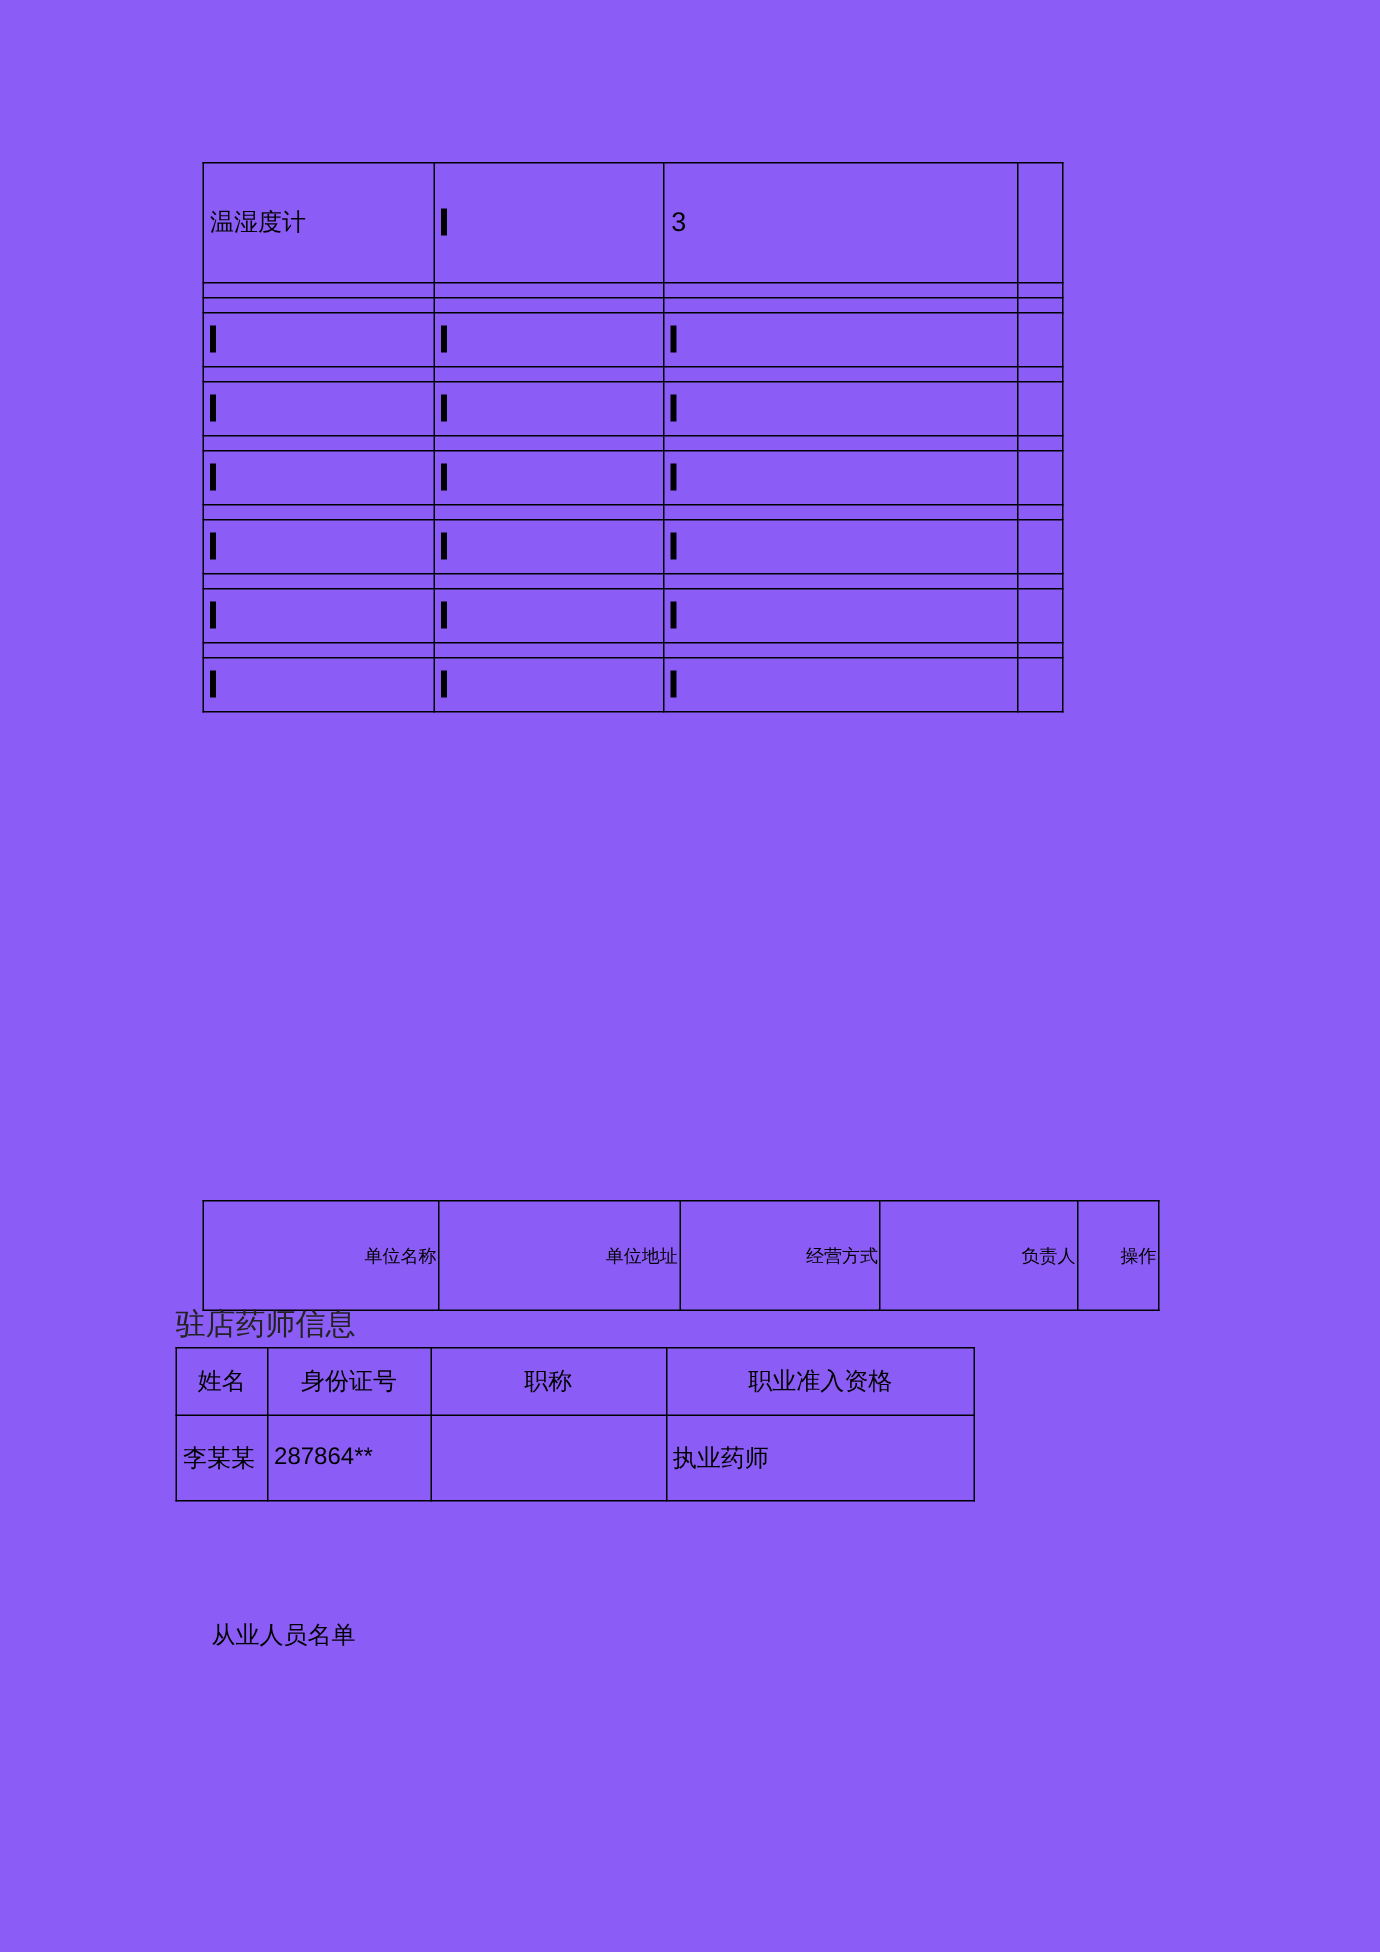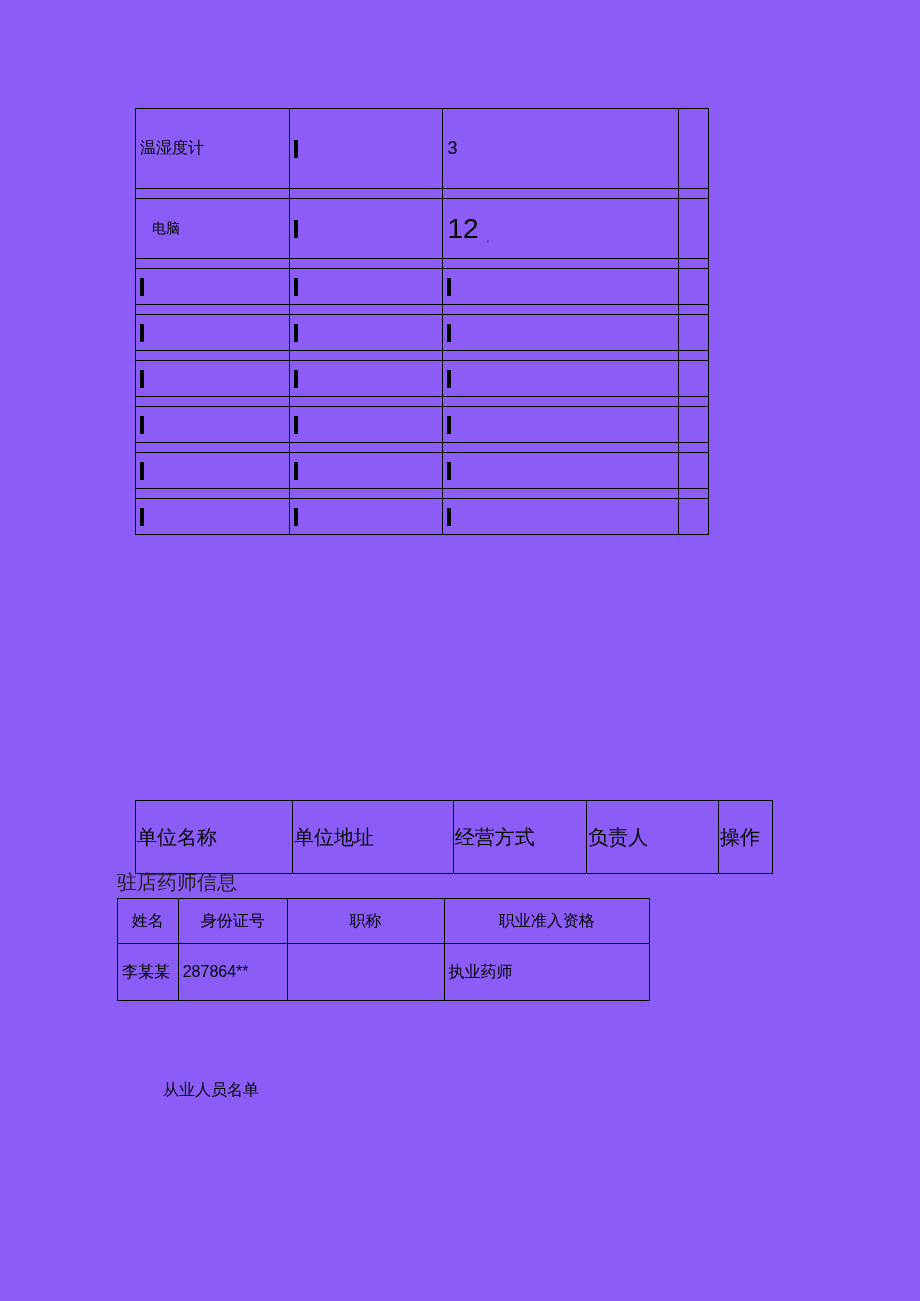--- a/index.html
+++ b/index.html
@@ -64,23 +64,23 @@
   .branch-table {
     position: absolute;
     left: 135px;
     top: 800px;
     width: 638px;
     border-collapse: collapse;
   }
   .branch-table td {
     border: 1px solid #000;
     height: 70px;
-    text-align: left;
+    text-align: right;
     vertical-align: middle;
-    font-size: 20px;
+    font-size: 12px;
   }
   .bt-c1 { width: 158px; }
   .bt-c2 { width: 162px; }
   .bt-c3 { width: 134px; }
   .bt-c4 { width: 132px; }
   .bt-c5 { width: 52px; }
 
   .pharm-title {
     position: absolute;
     left: 117px;
@@ -108,47 +108,40 @@
   .pt-c1 { width: 55px; }
   .pt-c2 { width: 103px; }
   .pt-c3 { width: 160px; }
   .pt-c4 { width: 213px; }
 
   .staff-title {
     position: absolute;
     left: 141px;
     top: 1080px;
     font-size: 16px;
-    margin-left: 22px;
   }
 </style>
 </head>
 <body>
 
 <div class="page">
 
   <table class="top-table">
     <tbody id="top-tbody">
         <tr>
           <td class="col-a tall"><span>温湿度计</span></td>
           <td class="col-b tall"><span class="bar"></span></td>
           <td class="col-c tall"><span class="num3">3</span></td>
           <td class="col-d tall"></td>
         </tr>
         <tr class="thinrow">
           <td class="col-a"></td>
           <td class="col-b"></td>
           <td class="col-c"></td>
           <td class="col-d"></td>
-        </tr>
-        <tr>
-          <td class="col-a tallish"><span style="font-size: 14px; padding-left: 12px;">电脑</span></td>
-          <td class="col-b tallish"><span class="bar"></span></td>
-          <td class="col-c tallish"><span class="num12">12</span><span class="small-comma">.</span></td>
-          <td class="col-d tallish"></td>
         </tr>
         <tr class="thinrow">
           <td class="col-a"></td>
           <td class="col-b"></td>
           <td class="col-c"></td>
           <td class="col-d"></td>
         </tr>
         <tr>
           <td class="col-a"><span class="bar"></span></td>
           <td class="col-b"><span class="bar"></span></td>

